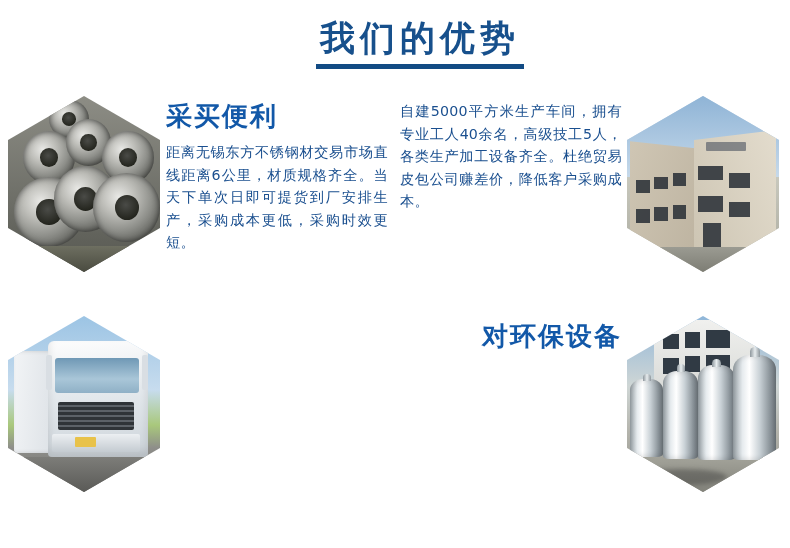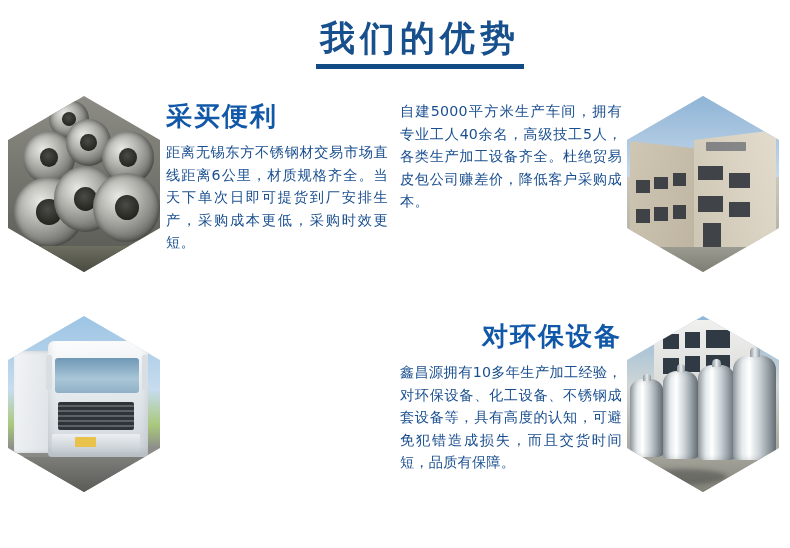--- a/index.html
+++ b/index.html
@@ -315,18 +315,17 @@
           <div class="tk-ground"></div>
           <div class="tk-shadow"></div>
           <div class="tank t1"></div>
           <div class="tank t2"></div>
           <div class="tank t3"></div>
           <div class="tank t4"></div>
         </div>
       </div>
       <div class="ftext">
         <div class="fheading">对环保设备</div>
-        <div class="fbody">鑫昌源拥有10多年生产加工经验，对环保设备、化工设备、不锈钢成套设备等，具有高度的认知，可避免犯错造成损失，而且交货时间短，品质有保障。</div>
       </div>
     </div>
   </div>
 
 </div>
 
 </body></html>

